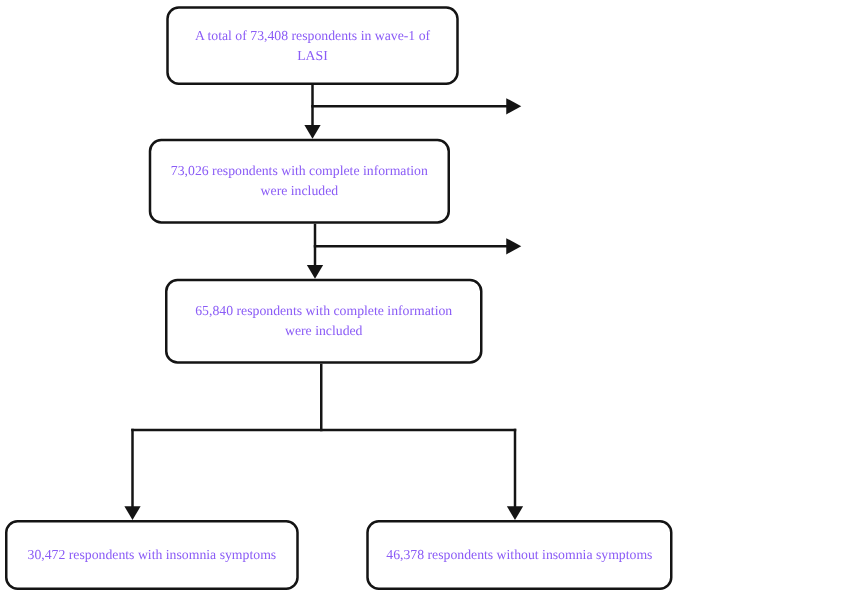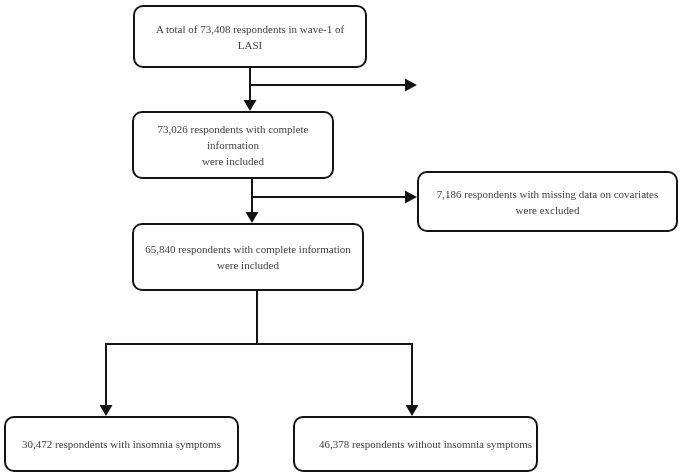--- a/index.html
+++ b/index.html
@@ -6,21 +6,21 @@
     margin: 0;
     padding: 0;
     background: #ffffff;
   }
   .canvas {
     position: relative;
     width: 685px;
     height: 476px;
     background: #ffffff;
     font-family: "Liberation Serif", "DejaVu Serif", serif;
-    color: #404040;
+    color: #8b5cf6;
     overflow: hidden;
   }
   .arrows-layer {
     position: absolute;
     left: 0;
     top: 0;
     width: 685px;
     height: 476px;
   }
   .arrows-layer line {
@@ -44,25 +44,25 @@
   }
   .node-text {
     font-size: 11px;
     line-height: 16px;
     white-space: pre-line;
     padding: 0 4px;
   }
   
   #n-total      { left: 133px; top: 5px;   width: 234px; height: 63px; }
   #n-excl1      { left: 417px; top: 55px;  width: 261px; height: 63px; }
-  #n-incl1      { left: 132px; top: 111px; width: 202px; height: 68px; align-items: center; }
+  #n-incl1      { left: 119px; top: 111px; width: 241px; height: 68px; align-items: center; }
   #n-excl2      { left: 417px; top: 171px; width: 261px; height: 61px; }
-  #n-incl2      { left: 132px; top: 223px; width: 232px; height: 68px; }
+  #n-incl2      { left: 132px; top: 223px; width: 254px; height: 68px; }
   #n-insomnia   { left: 4px;   top: 416px; width: 235px; height: 56px; }
-  #n-noinsomnia { left: 293px; top: 416px; width: 245px; height: 56px; justify-content: flex-end; }
+  #n-noinsomnia { left: 293px; top: 416px; width: 245px; height: 56px; }
 </style>
 </head>
 <body>
 
 <div class="canvas">
 
   <svg class="arrows-layer" viewBox="0 0 685 476" xmlns="http://www.w3.org/2000/svg">
 
     <g>
       <line x1="250" y1="68" x2="250" y2="101"></line>
@@ -104,24 +104,20 @@
     <span class="node-text">A total of 73,408 respondents in wave-1 of
 LASI</span>
   </div>
 
 
   <div class="node" id="n-incl1">
     <span class="node-text">73,026 respondents with complete information
 were included</span>
   </div>
 
-  <div class="node" id="n-excl2">
-    <span class="node-text">7,186 respondents with missing data on covariates
-were excluded</span>
-  </div>
 
   <div class="node" id="n-incl2">
     <span class="node-text">65,840 respondents with complete information
 were included</span>
   </div>
 
   <div class="node" id="n-insomnia">
     <span class="node-text">30,472  respondents with insomnia symptoms</span>
   </div>
 

